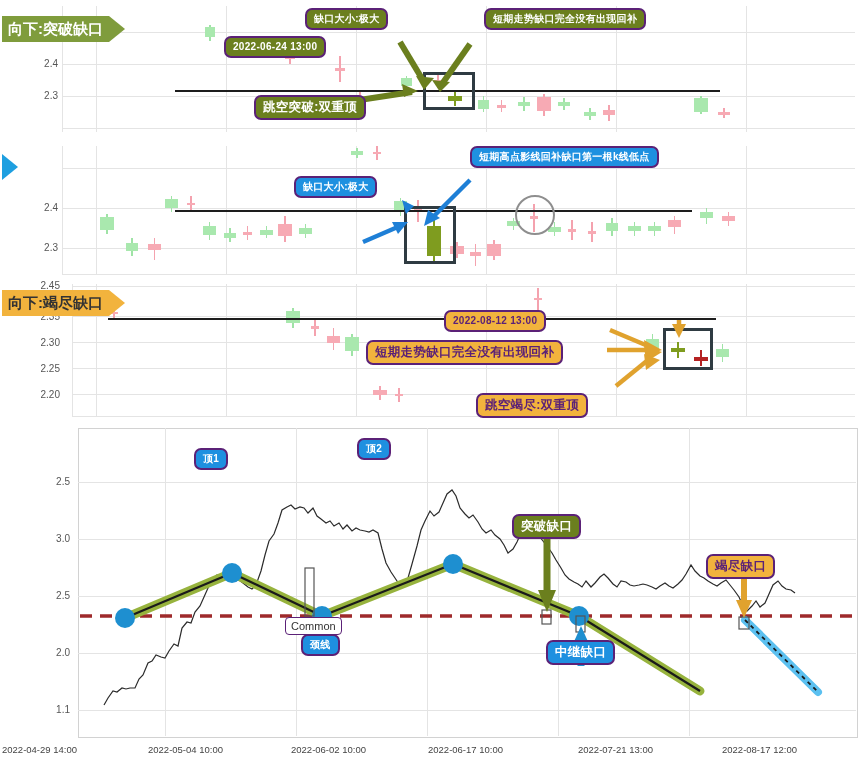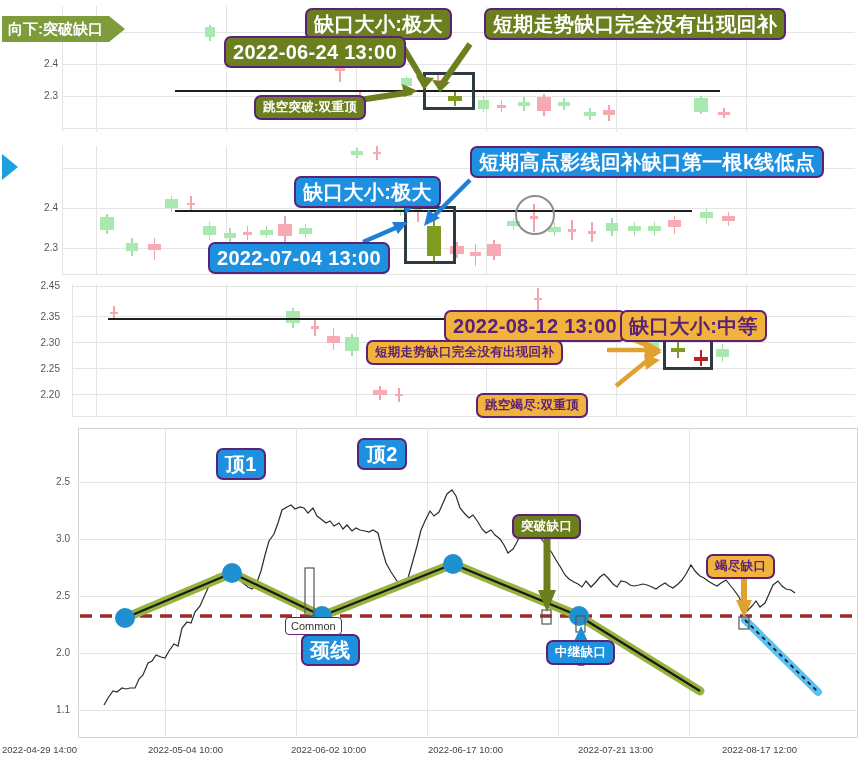--- a/index.html
+++ b/index.html
@@ -22,21 +22,21 @@
   .dkup .wick{background:#7f9c1f;} .dkup .body{background:#7f9c1f;}
   .dkdn .wick{background:#b52222;} .dkdn .body{background:#b52222;}
 
   
   .gapbox{position:absolute;border:3px solid #2f3b42;box-sizing:border-box;background:transparent;}
   .hline{position:absolute;background:#1d1d1d;height:2px;}
   .circ{position:absolute;border:2px solid #8e8e8e;border-radius:50%;}
 
   
   .callout{position:absolute;border-radius:7px;border:2px solid #5b2177;
-           font-size:20px;line-height:1;padding:4px 7px;white-space:nowrap;
+           font-size:10px;line-height:1;padding:4px 7px;white-space:nowrap;
            font-weight:700;letter-spacing:.3px;}
   .co-green{background:#6b7f1e;color:#ffffff;}
   .co-blue{background:#1e90e0;color:#ffffff;}
   .co-orange{background:#f2b33d;color:#5b2177;}
   .small{font-size:12.5px;}
   .tiny{font-size:11px;padding:2px 5px;background:#ffffff;color:#333;border:1.5px solid #5b2177;border-radius:4px;font-weight:400;}
 
   
   .banner{position:absolute;height:26px;display:flex;align-items:center;}
   .banner .bbody{height:26px;display:flex;align-items:center;padding:0 6px;
@@ -324,21 +324,20 @@
         <polygon points="408,80 392,80 398,92"></polygon>
         <polygon points="414,64 402,58 406,72"></polygon>
       </g>
     </svg>
 
     <div class="banner bn-blue" style="left:2px;top:12px;">
       <div class="btip"></div>
     </div>
 
     <div class="callout co-blue" style="left:294px;top:34px;">缺口大小:极大</div>
-    <div class="callout co-blue" style="left:208px;top:100px;">2022-07-04 13:00</div>
     <div class="callout co-blue" style="left:470px;top:4px;">短期高点影线回补缺口第一根k线低点</div>
   </div>
 
   <div class="panel" style="top:280px;height:140px;">
     <div class="plotbg" style="left:72px;top:4px;width:783px;height:132px;border-left:1px solid #ccc;"></div>
     <div class="gridh" style="left:72px;top:6px;width:783px;"></div>
     <div class="gridh" style="left:72px;top:36px;width:783px;"></div>
     <div class="gridh" style="left:72px;top:62px;width:783px;"></div>
     <div class="gridh" style="left:72px;top:88px;width:783px;"></div>
     <div class="gridh" style="left:72px;top:114px;width:783px;"></div>
@@ -421,23 +420,26 @@
         <path d="M679,40 L679,52"></path>
       </g>
       <g fill="#e0a22e">
         <polygon points="662,70 644,60 646,76"></polygon>
         <polygon points="662,72 644,66 646,82"></polygon>
         <polygon points="660,80 644,74 646,90"></polygon>
         <polygon points="679,58 672,44 686,44"></polygon>
       </g>
     </svg>
 
+    <div class="banner bn-orange" style="left:2px;top:10px;">
+      <div class="bbody">向下:竭尽缺口</div>
+      <div class="btip"></div>
+    </div>
 
     <div class="callout co-orange" style="left:444px;top:30px;">2022-08-12 13:00</div>
-    <div class="callout co-orange" style="left:620px;top:30px;">缺口大小:中等</div>
     <div class="callout co-orange small" style="left:366px;top:60px;">短期走势缺口完全没有出现回补</div>
     <div class="callout co-orange small" style="left:476px;top:113px;">跳空竭尽:双重顶</div>
   </div>
 
   <div class="panel" style="top:426px;height:338px;">
     <div class="plotbg" style="left:78px;top:2px;width:778px;height:308px;border:1px solid #d2d2d2;"></div>
     <div class="gridh" style="left:78px;top:56px;width:778px;"></div>
     <div class="gridh" style="left:78px;top:113px;width:778px;"></div>
     <div class="gridh" style="left:78px;top:170px;width:778px;"></div>
     <div class="gridh" style="left:78px;top:227px;width:778px;"></div>
@@ -511,21 +513,21 @@
         <line x1="547" y1="112" x2="547" y2="170" stroke="#6b7f1e" stroke-width="7"></line>
         <polygon points="547,186 538,164 556,164" fill="#6b7f1e"></polygon>
         <line x1="581" y1="240" x2="581" y2="215" stroke="#1e8fd0" stroke-width="7"></line>
         <polygon points="581,200 572,220 590,220" fill="#1e8fd0"></polygon>
         <line x1="744" y1="152" x2="744" y2="178" stroke="#e0a22e" stroke-width="6"></line>
         <polygon points="744,192 736,174 752,174" fill="#e0a22e"></polygon>
         <line x1="322" y1="190" x2="322" y2="230" stroke="#1e8fd0" stroke-width="2.2"></line>
       </g>
     </svg>
 
-    <div class="callout co-blue" style="left:216px;top:22px;">顶1</div>
+    <div class="callout co-blue" style="left:194px;top:22px;">顶1</div>
     <div class="callout co-blue" style="left:357px;top:12px;">顶2</div>
     <div class="callout co-blue" style="left:301px;top:208px;">颈线</div>
     <div class="tiny" style="position:absolute;left:285px;top:191px;">Common</div>
     <div class="callout co-green small" style="left:512px;top:88px;">突破缺口</div>
     <div class="callout co-blue small" style="left:546px;top:214px;">中继缺口</div>
     <div class="callout co-orange small" style="left:706px;top:128px;">竭尽缺口</div>
 
     <div class="xtick" style="left:2px;top:318px;">2022-04-29 14:00</div>
     <div class="xtick" style="left:148px;top:318px;">2022-05-04 10:00</div>
     <div class="xtick" style="left:291px;top:318px;">2022-06-02 10:00</div>

